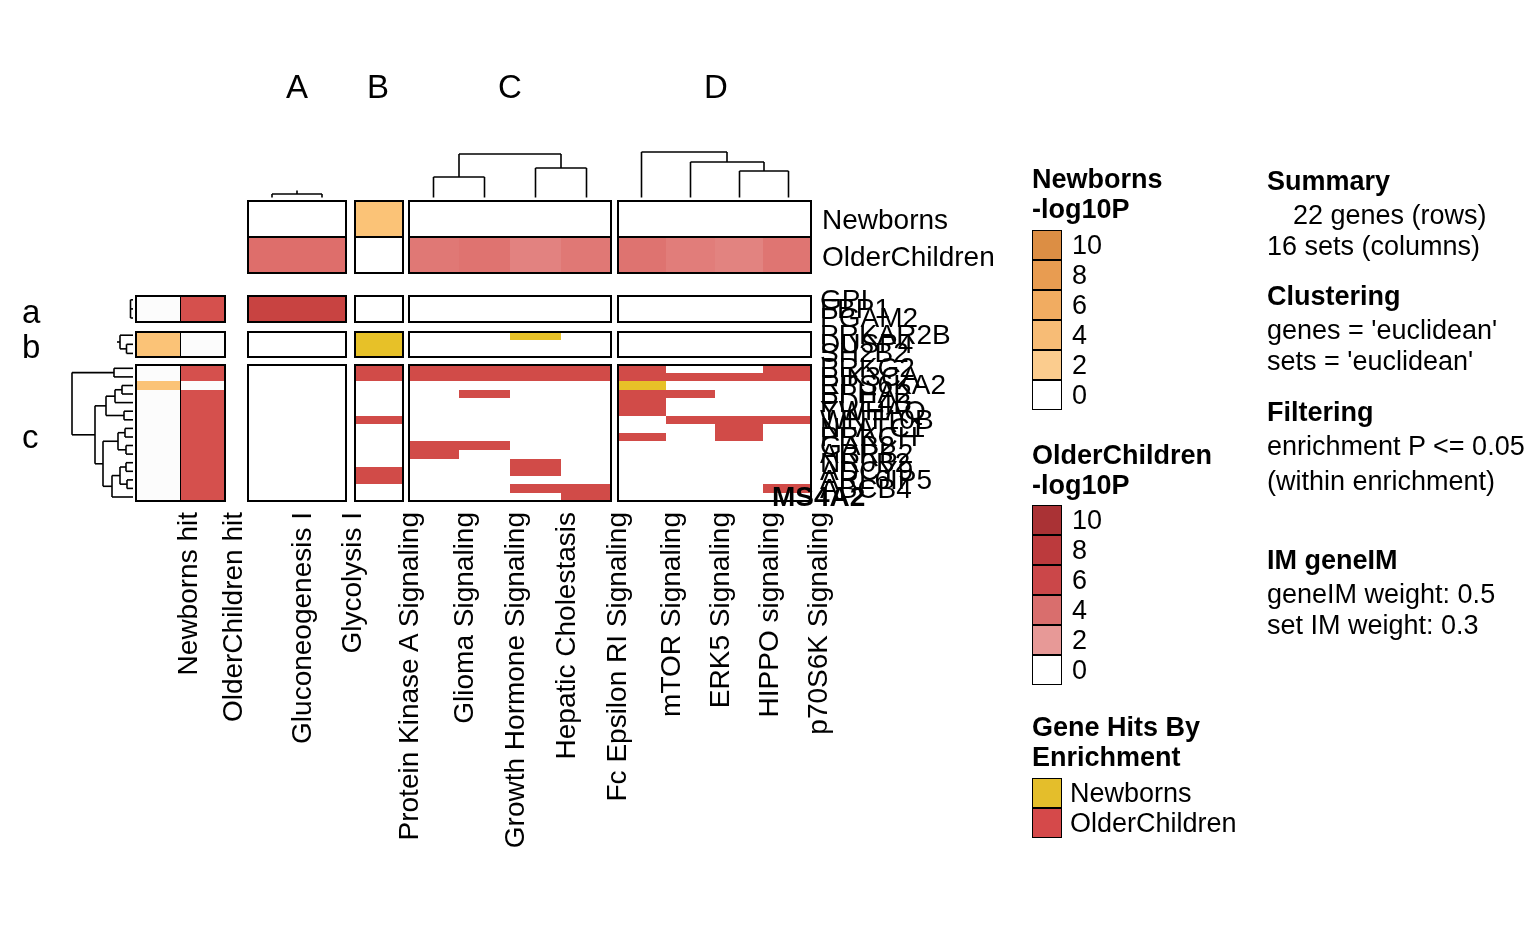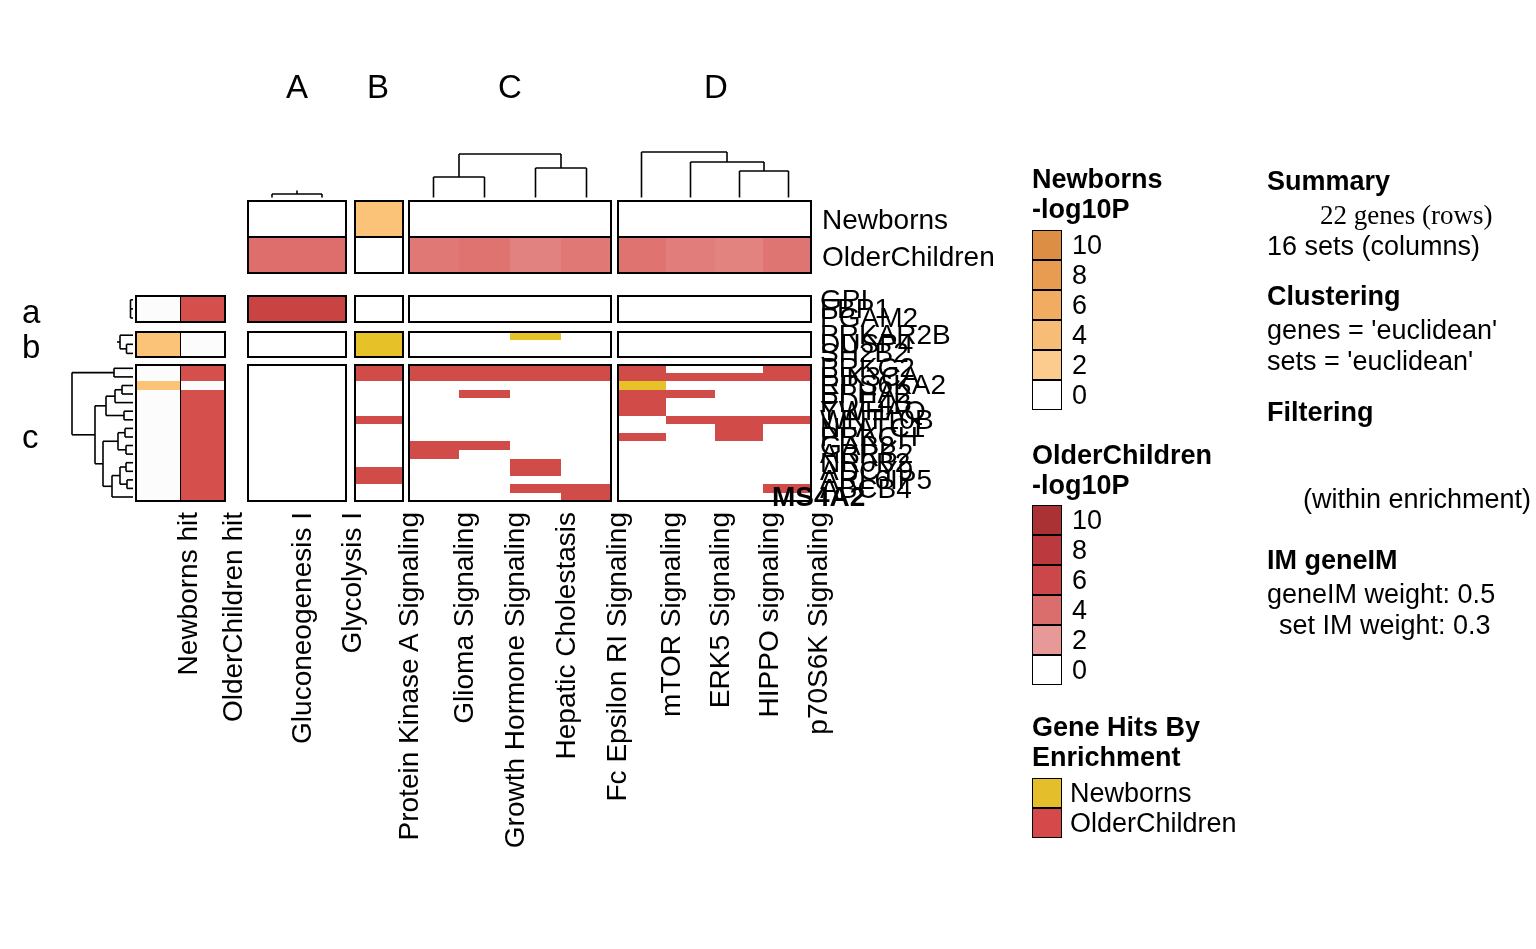--- a/index.html
+++ b/index.html
@@ -343,24 +343,25 @@
   <div class="abs leg-title" style="left:1032px;top:712px;">Gene Hits By</div>
   <div class="abs leg-title" style="left:1032px;top:742px;">Enrichment</div>
   <div id="legend-genehits">
       <div class="leg-cell" style="left: 1032px; top: 778px; background: rgb(228, 190, 43);"></div>
       <div class="leg-tick" style="left: 1070px; top: 778px;">Newborns</div>
       <div class="leg-cell" style="left: 1032px; top: 808px; background: rgb(213, 73, 74);"></div>
       <div class="leg-tick" style="left: 1070px; top: 808px;">OlderChildren</div>
     </div>
 
   <div class="abs panel-h" style="left:1267px;top:166px;">Summary</div>
-  <div class="abs panel-t" style="left:1320px;top:200px;font-family:Liberation Serif, serif;">22 genes (rows)</div>
+  <div class="abs panel-t" style="left:1293px;top:200px;">22 genes (rows)</div>
   <div class="abs panel-t" style="left:1267px;top:231px;">16 sets (columns)</div>
   <div class="abs panel-h" style="left:1267px;top:281px;">Clustering</div>
   <div class="abs panel-t" style="left:1267px;top:346px;">sets = 'euclidean'</div>
   <div class="abs panel-t" style="left:1267px;top:315px;">genes = 'euclidean'</div>
   <div class="abs panel-h" style="left:1267px;top:397px;text-align:right;">Filtering</div>
-  <div class="abs panel-t" style="left:1267px;top:484px;margin-left:36px;">(within enrichment)</div>
+  <div class="abs panel-t" style="left:1267px;top:431px;">enrichment P &lt;= 0.05</div>
+  <div class="abs panel-t" style="left:1267px;top:466px;">(within enrichment)</div>
   <div class="abs panel-h" style="left:1267px;top:545px;">IM geneIM</div>
   <div class="abs panel-t" style="left:1267px;top:579px;">geneIM weight: 0.5</div>
-  <div class="abs panel-t" style="left:1267px;top:610px;margin-left:12px;">set IM weight: 0.3</div>
+  <div class="abs panel-t" style="left:1267px;top:610px;">set IM weight: 0.3</div>
 
 </div>
 
 </body></html>

